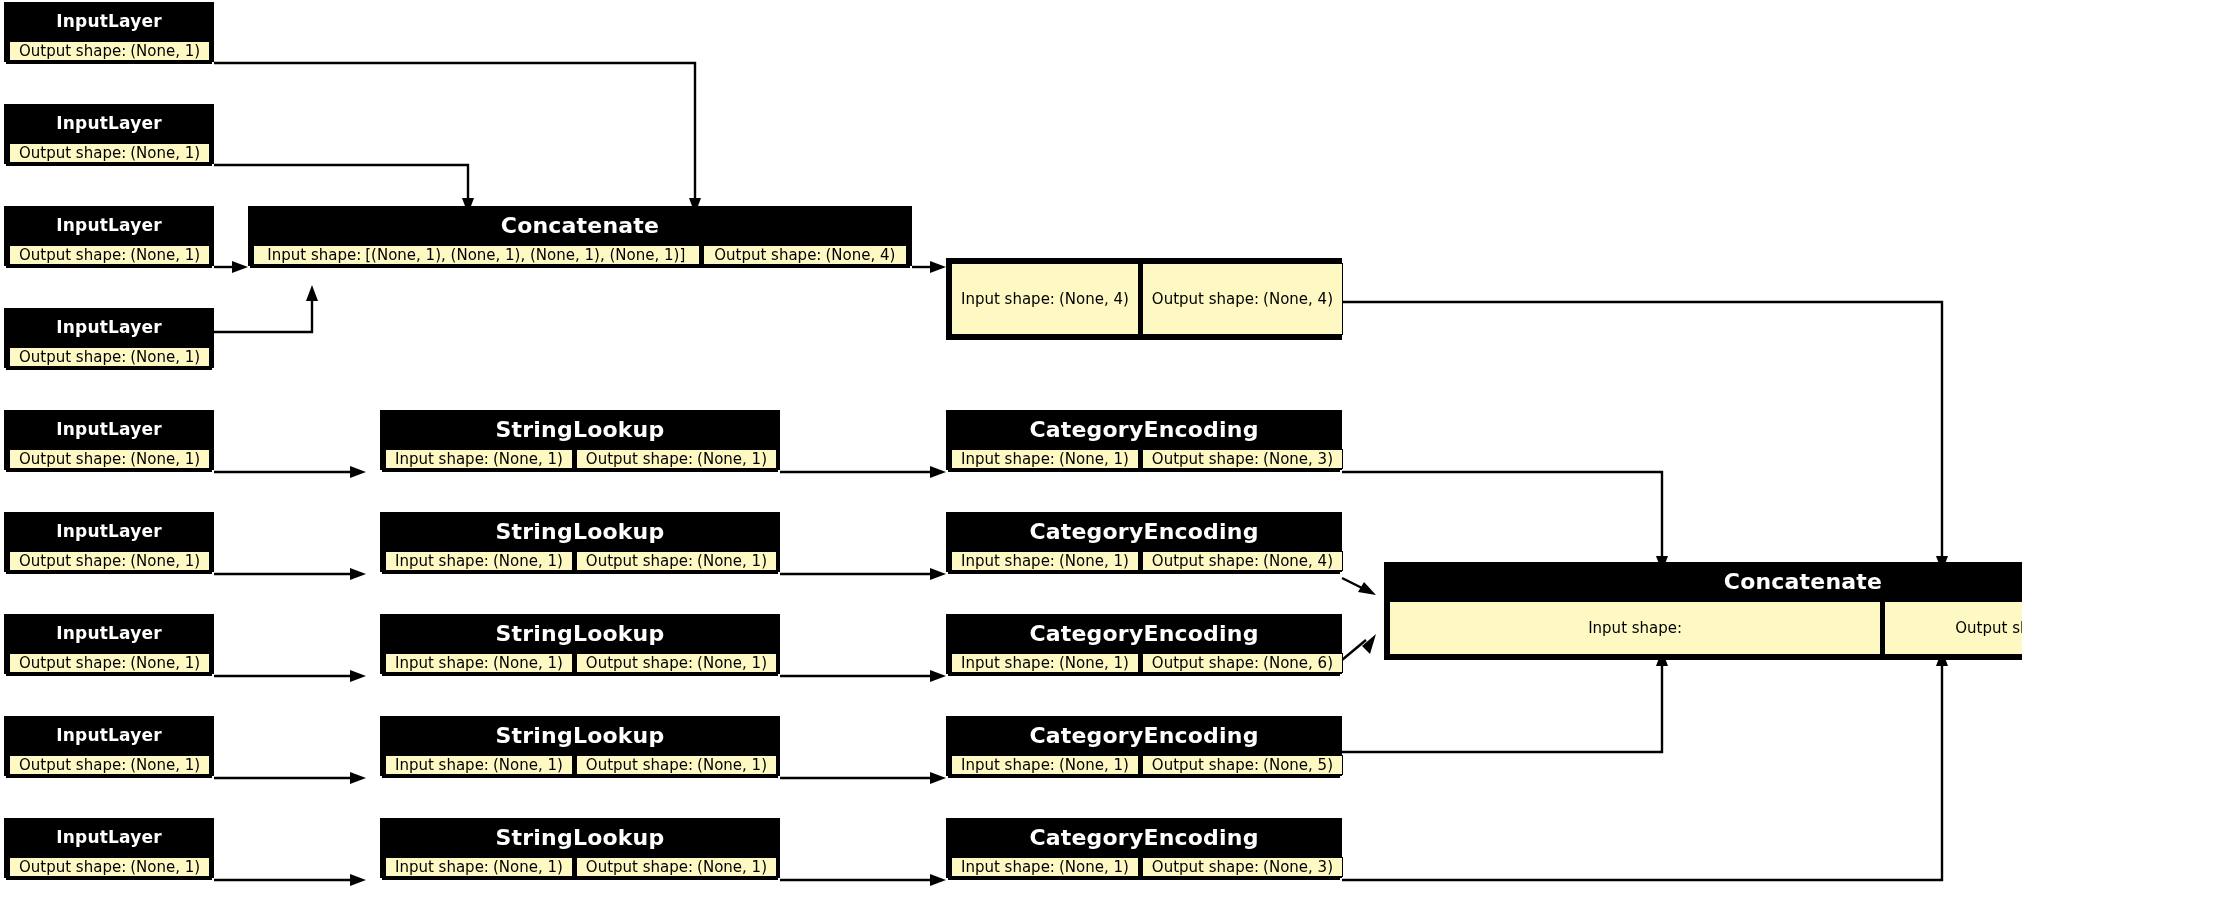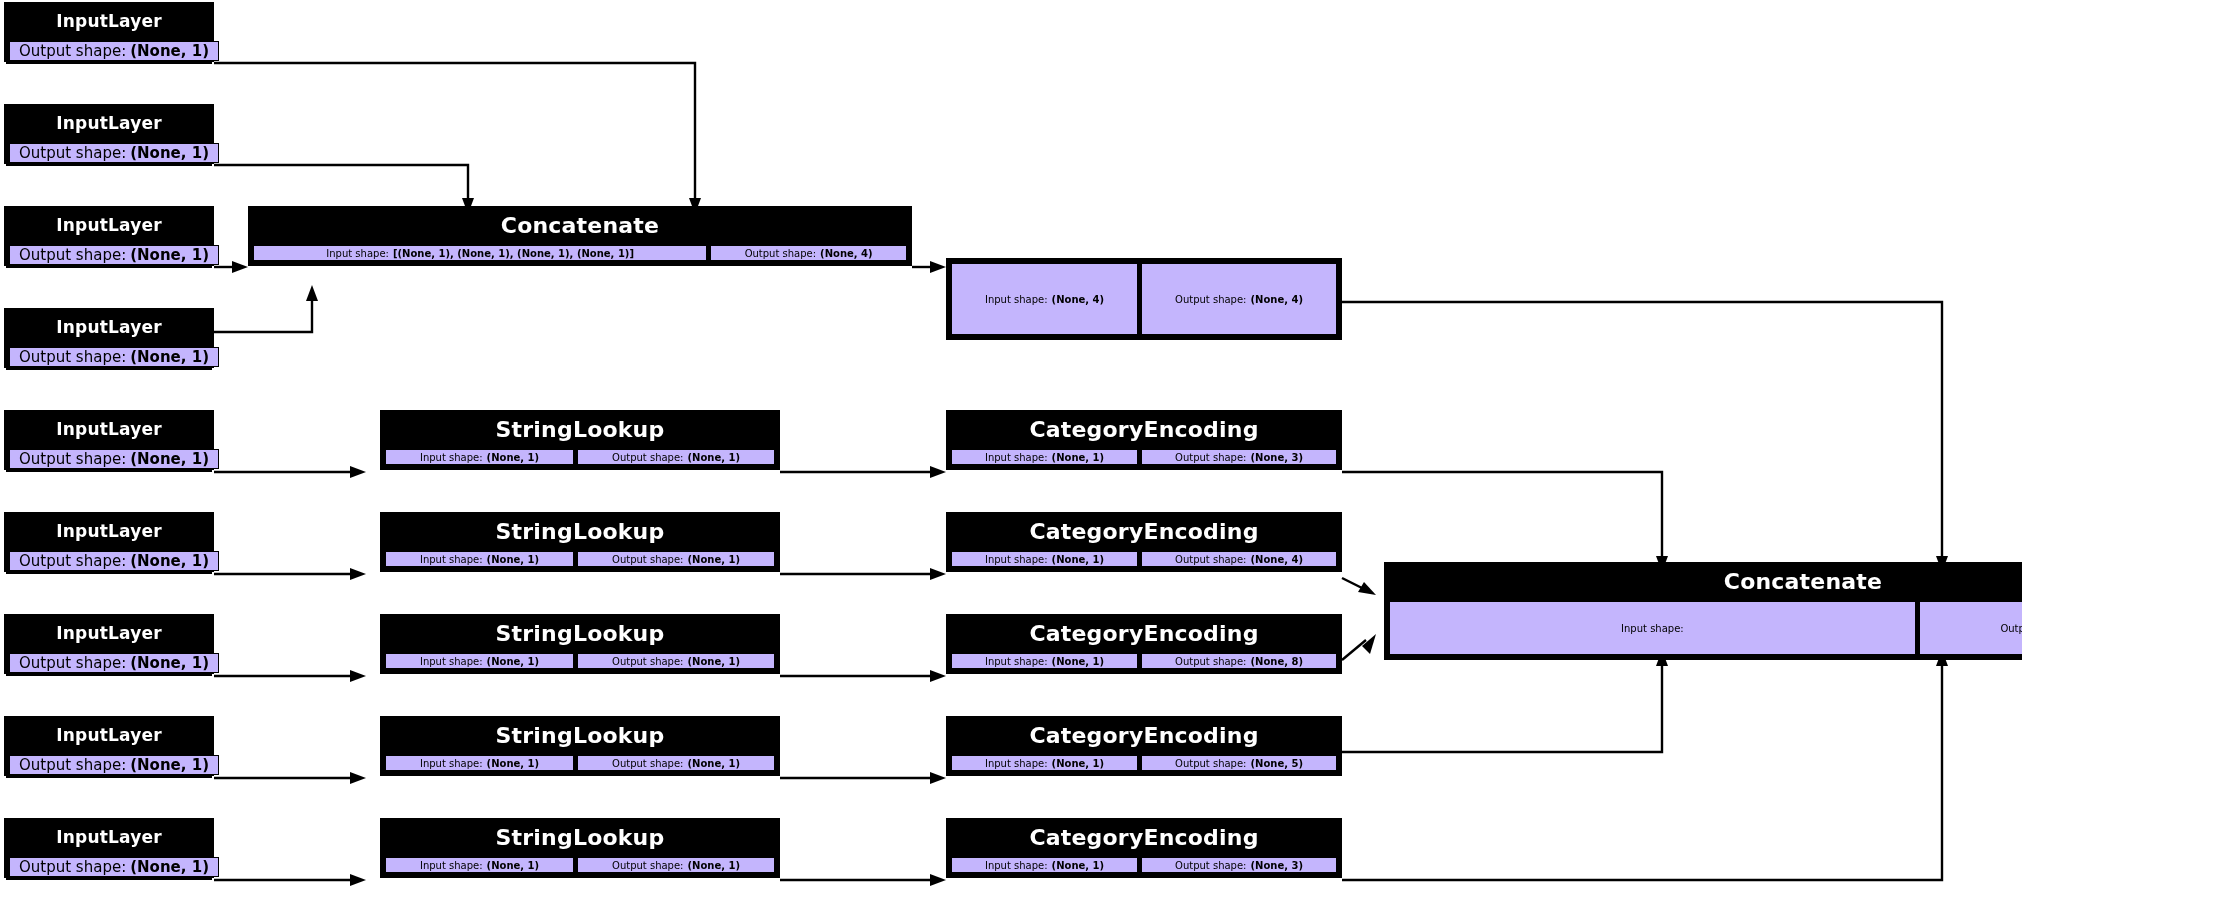--- a/index.html
+++ b/index.html
@@ -38,39 +38,39 @@
   .node-body{
     display:flex;
     flex-direction:row;
     background:#000000;
     flex:1 1 auto;
     box-sizing:border-box;
     padding:3px;
     gap:3px;
   }
   .cell{
-    background:#c4b5fd;
+    background:#fef9c3;
     color:#000000;
     border:1px solid #000000;
     display:flex;
     align-items:center;
     justify-content:center;
     white-space:nowrap;
     box-sizing:border-box;
     flex:1 1 auto;
     padding:0 9px;
   }
   .cell .lbl{font-weight:normal;}
-  .cell .val{font-weight:bold;padding-left:4px;}
+  .cell .val{font-weight:normal;padding-left:4px;}
 
   
   .sz-sm .node-title{font-size:17px;height:34px;}
   .sz-sm .cell{font-size:15px;}
   .sz-md .node-title{font-size:22px;height:34px;}
-  .sz-md .cell{font-size:10px;}
+  .sz-md .cell{font-size:15px;}
 
   
   #edges{
     position:absolute;
     left:0;top:0;
     width:2226px;height:908px;
     pointer-events:none;
   }
   #edges path{
     fill:none;
@@ -353,21 +353,21 @@
   </div>
   <div class="node sz-md" style="left:946px;top:614px;width:396px;height:60px;">
     <div class="node-title">CategoryEncoding</div>
     <div class="node-body">
       <div class="cell">
         <span class="lbl">Input shape:</span>
         <span class="val">(None, 1)</span>
       </div>
       <div class="cell">
         <span class="lbl">Output shape:</span>
-        <span class="val">(None, 8)</span>
+        <span class="val">(None, 6)</span>
       </div>
     </div>
   </div>
   <div class="node sz-md" style="left:946px;top:716px;width:396px;height:60px;">
     <div class="node-title">CategoryEncoding</div>
     <div class="node-body">
       <div class="cell">
         <span class="lbl">Input shape:</span>
         <span class="val">(None, 1)</span>
       </div>

